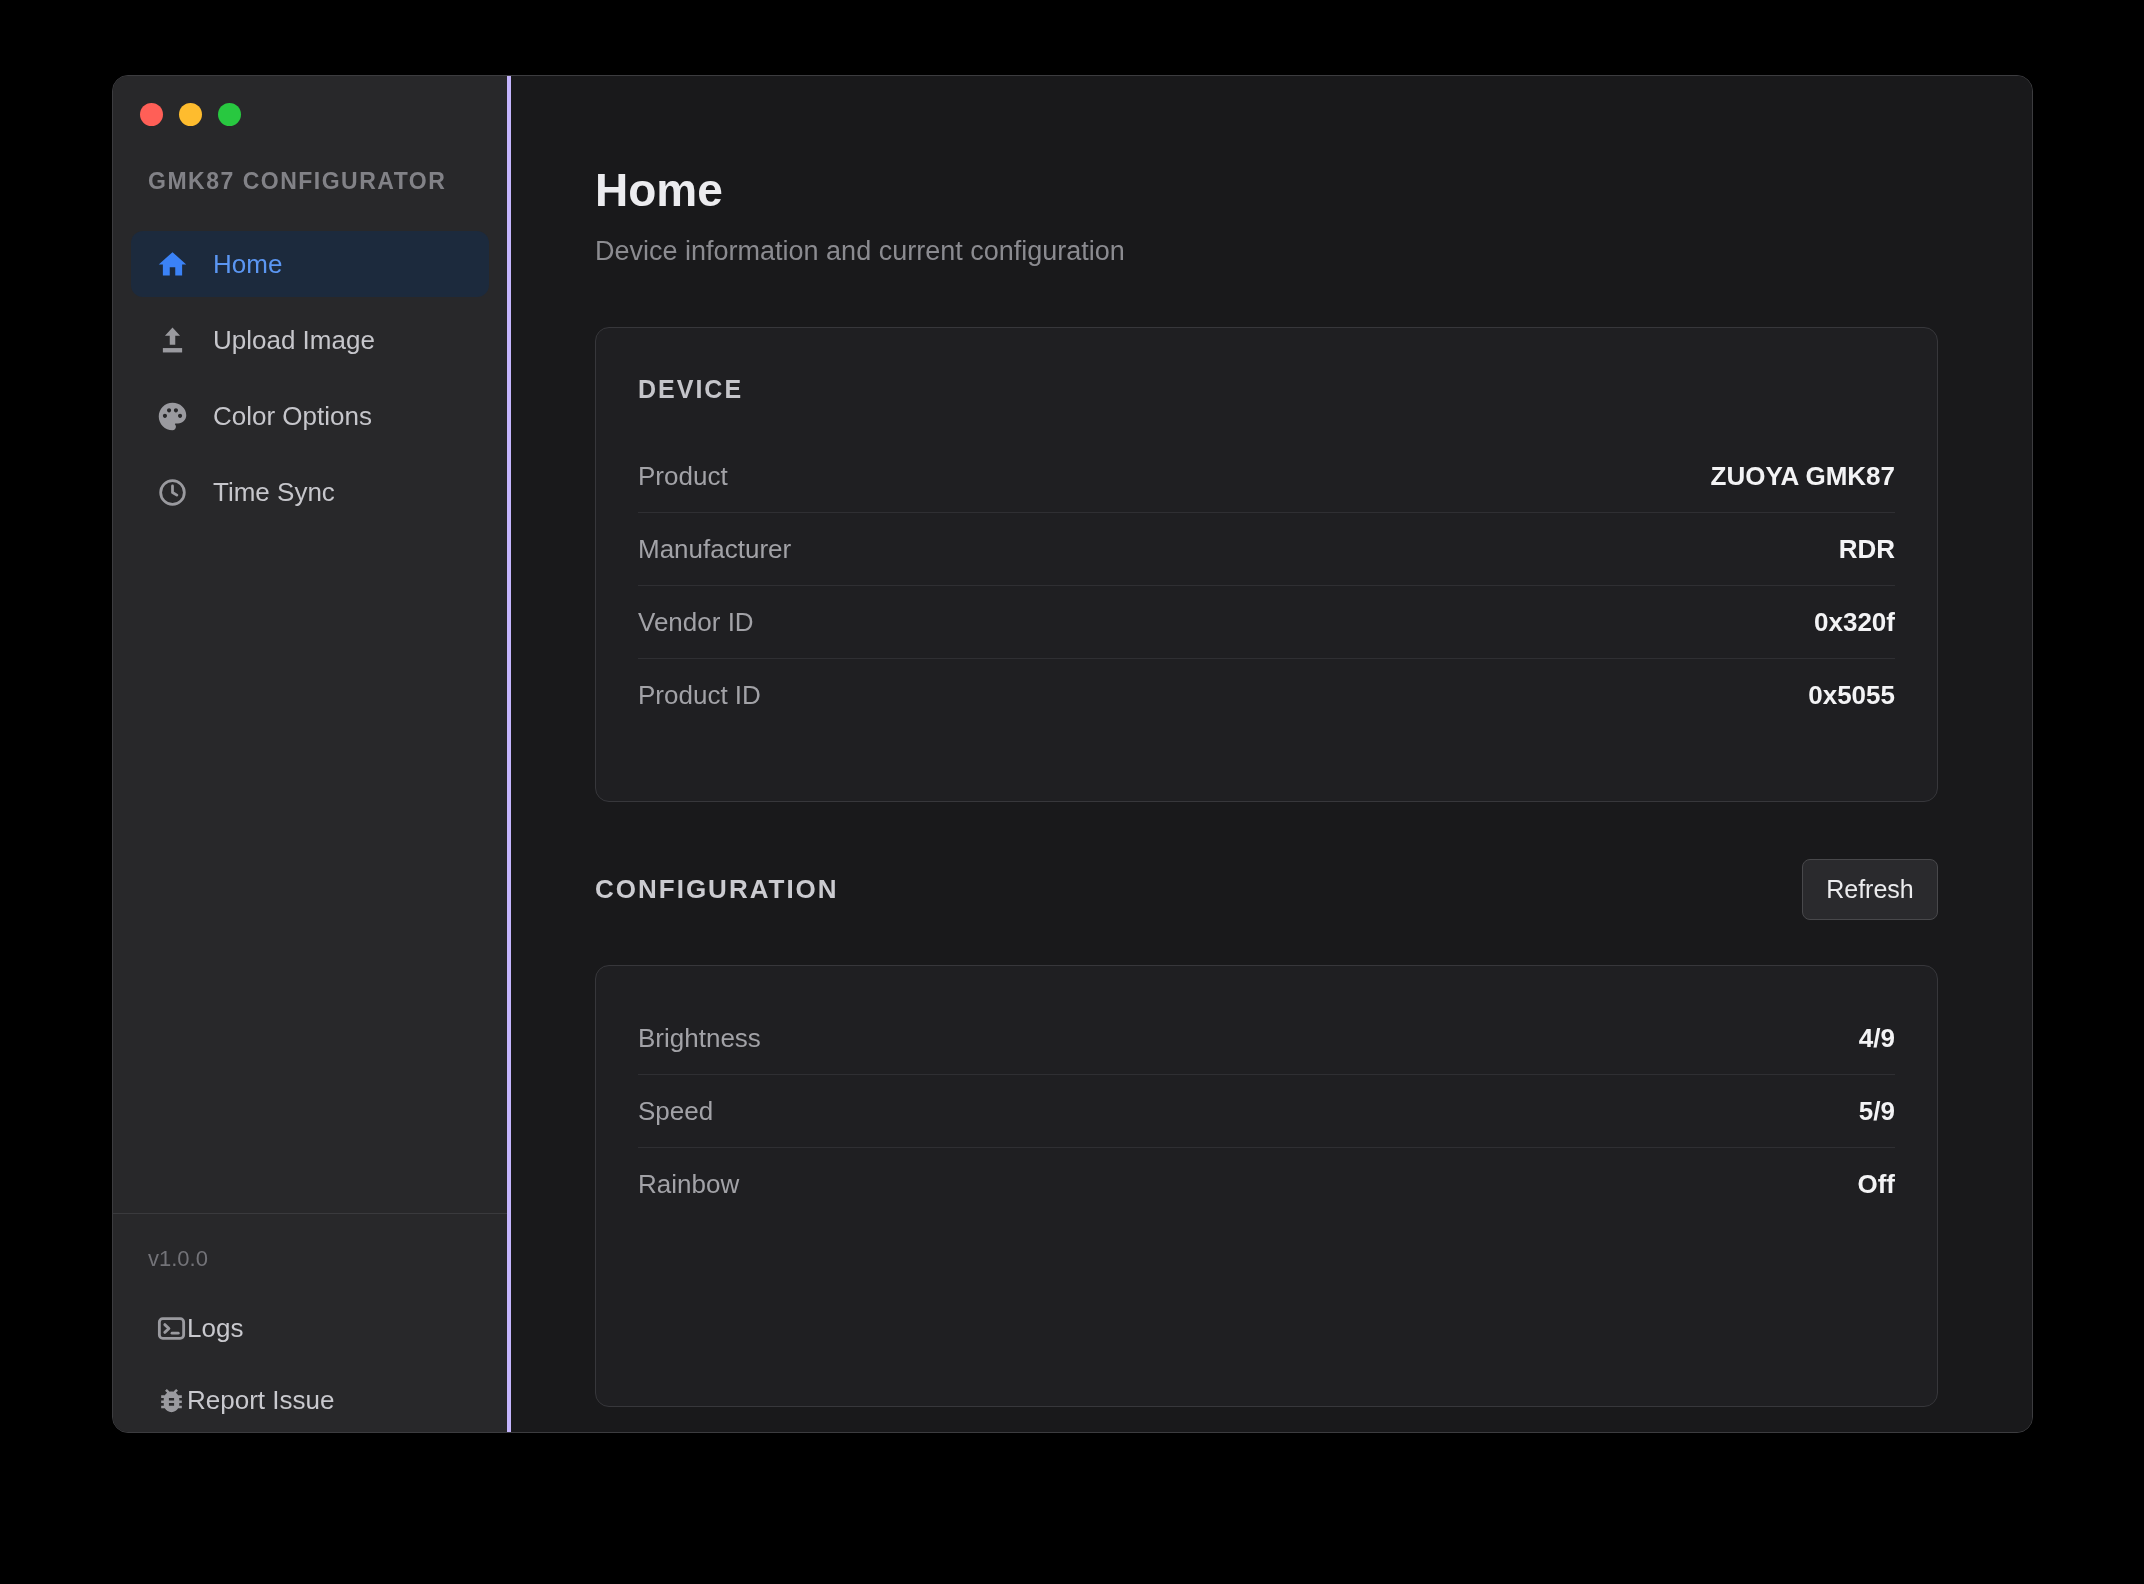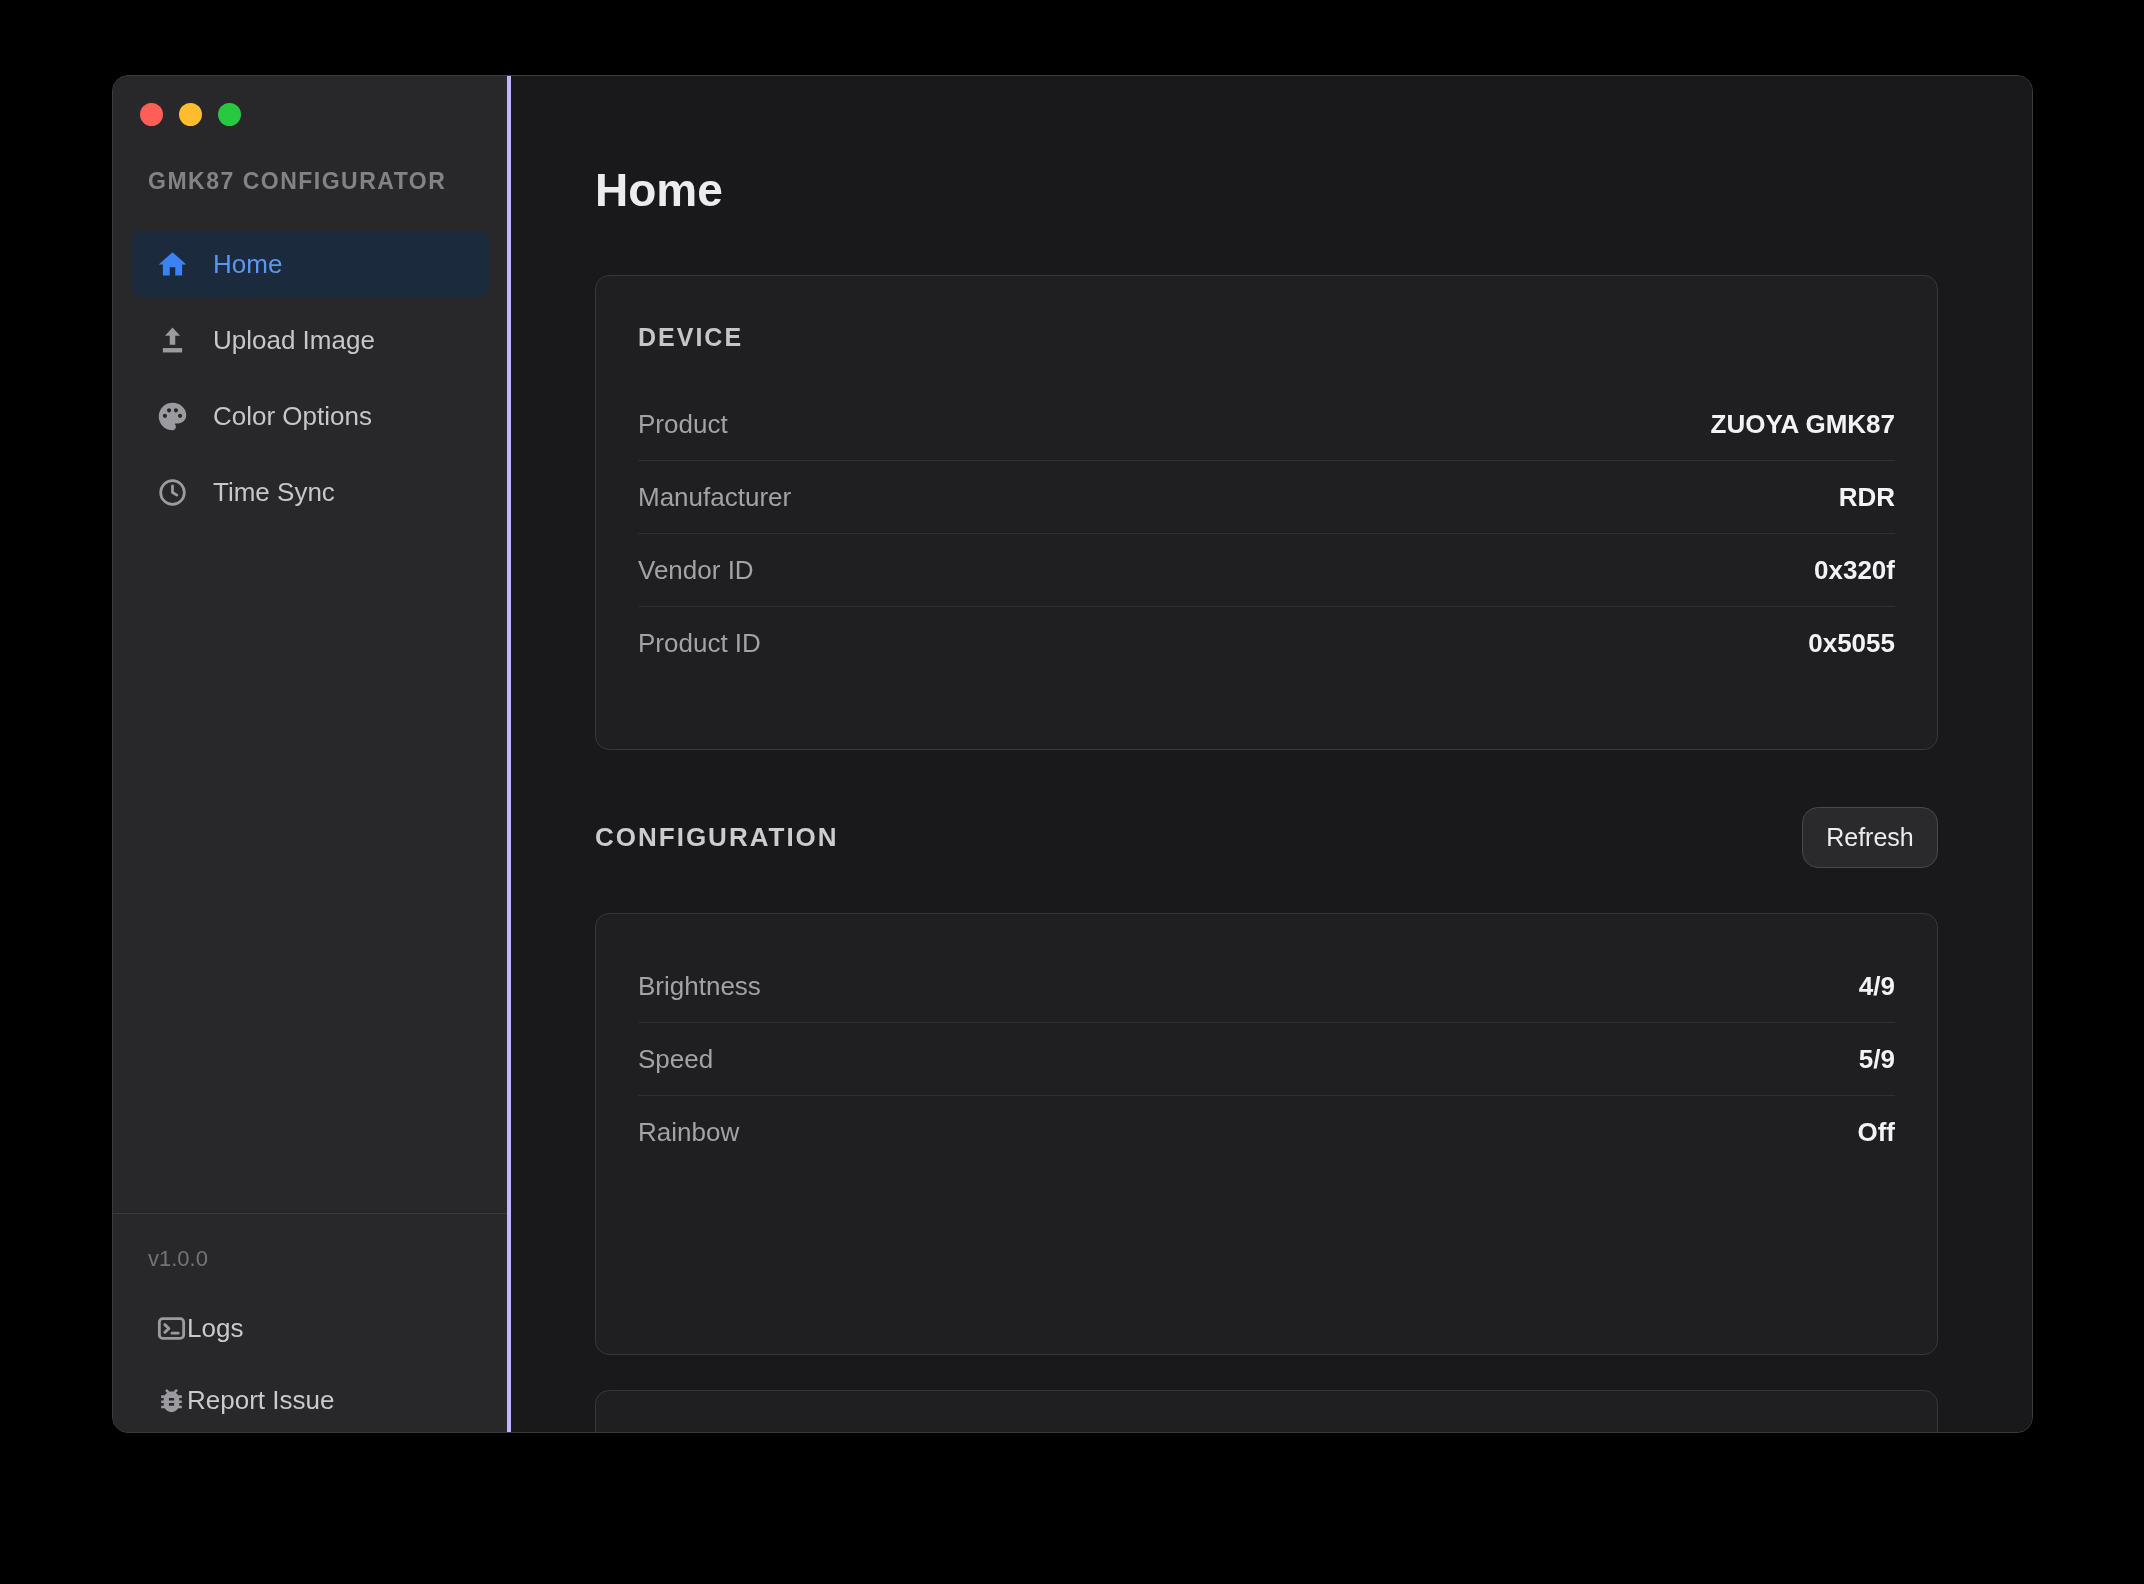--- a/index.html
+++ b/index.html
@@ -126,21 +126,21 @@
   }
   .section-header {
     font-size: 26px; font-weight: 700;
     letter-spacing: 2px;
     color: #cbcbd0;
   }
   .refresh-button {
     width: 136px; height: 61px;
     background: #2a2a2d;
     border: 1px solid #48484b;
-    border-radius: 16px;
+    border-radius: 8px;
     color: #ececee; font-size: 25px;
     font-family: "Liberation Sans", "DejaVu Sans", sans-serif;
     cursor: pointer;
   }
   .card-underglow { margin-top: 45px; height: 442px; }
   .card-partial { margin-top: 35px; height: 100px; }
 </style>
 </head>
 <body>
 
@@ -215,20 +215,21 @@
           <span>Report Issue</span>
         </div>
       </div>
     </div>
   </aside>
 
   <main class="main">
     <div class="content">
 
       <h1 class="page-title">Home</h1>
+      <div class="page-subtitle">Device information and current configuration</div>
 
       <section class="card card-device">
         <div class="card-header">DEVICE</div>
         <div class="rows">
           <div class="row">
             <span class="row-label">Product</span>
             <span class="row-value">ZUOYA GMK87</span>
           </div>
           <div class="row">
             <span class="row-label">Manufacturer</span>

